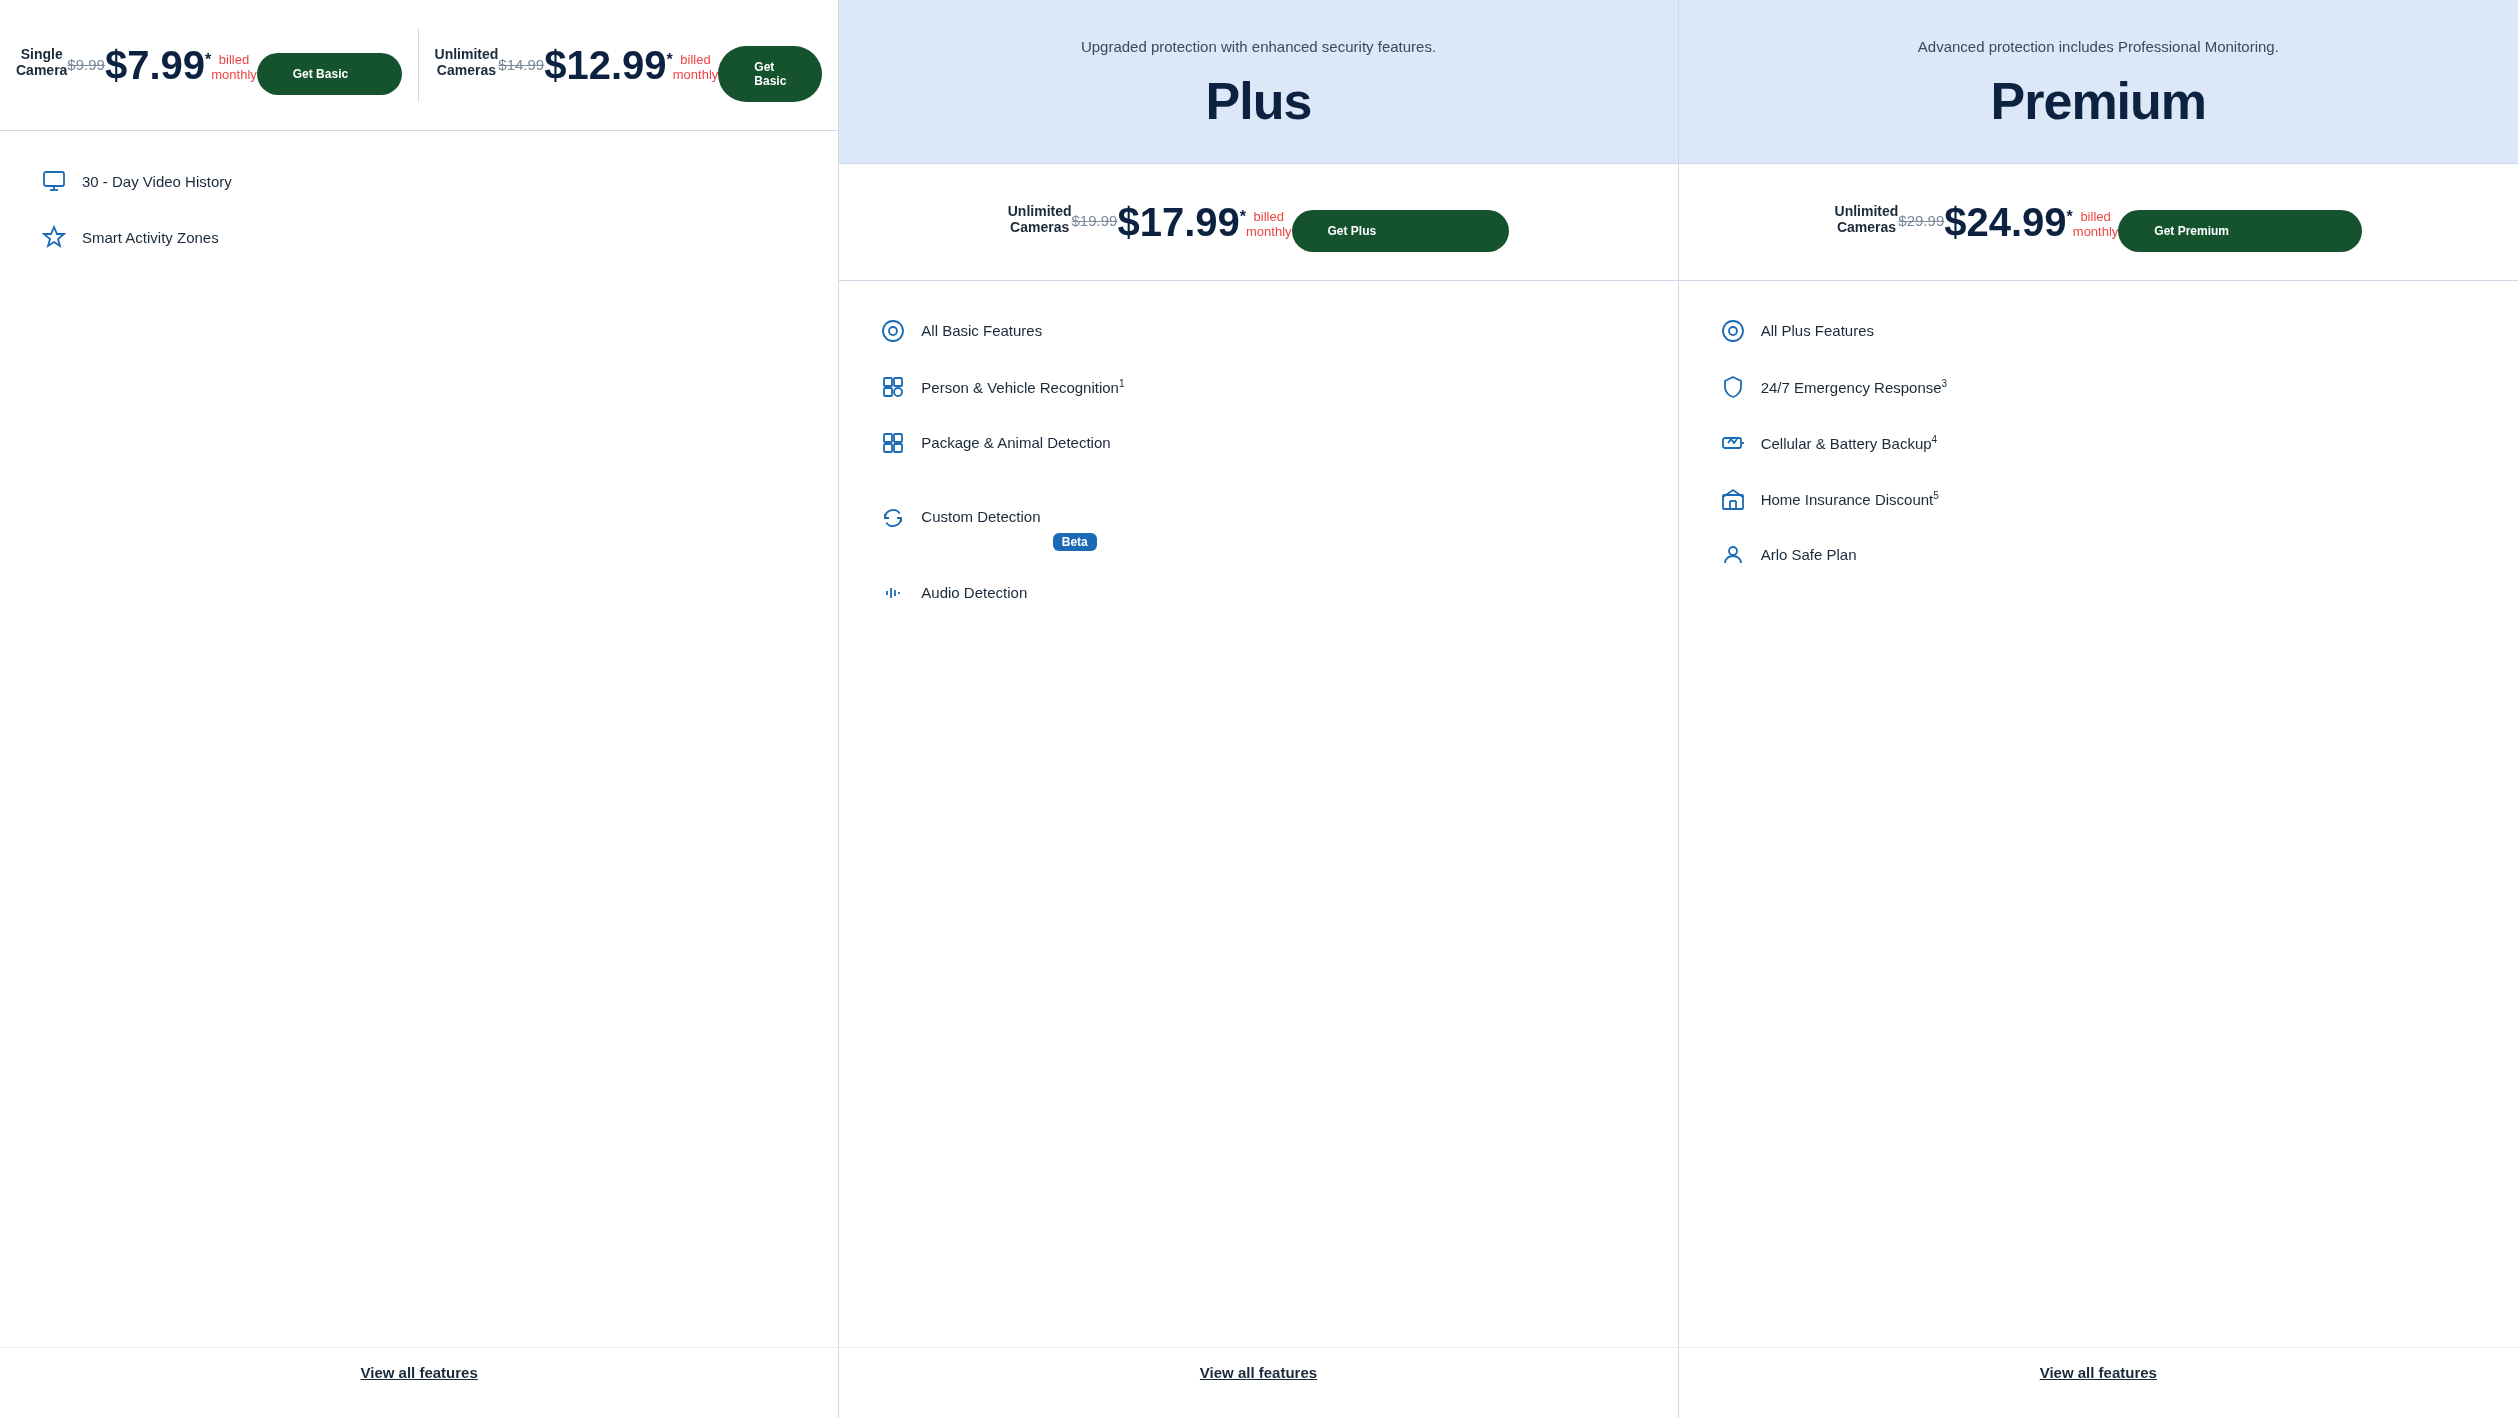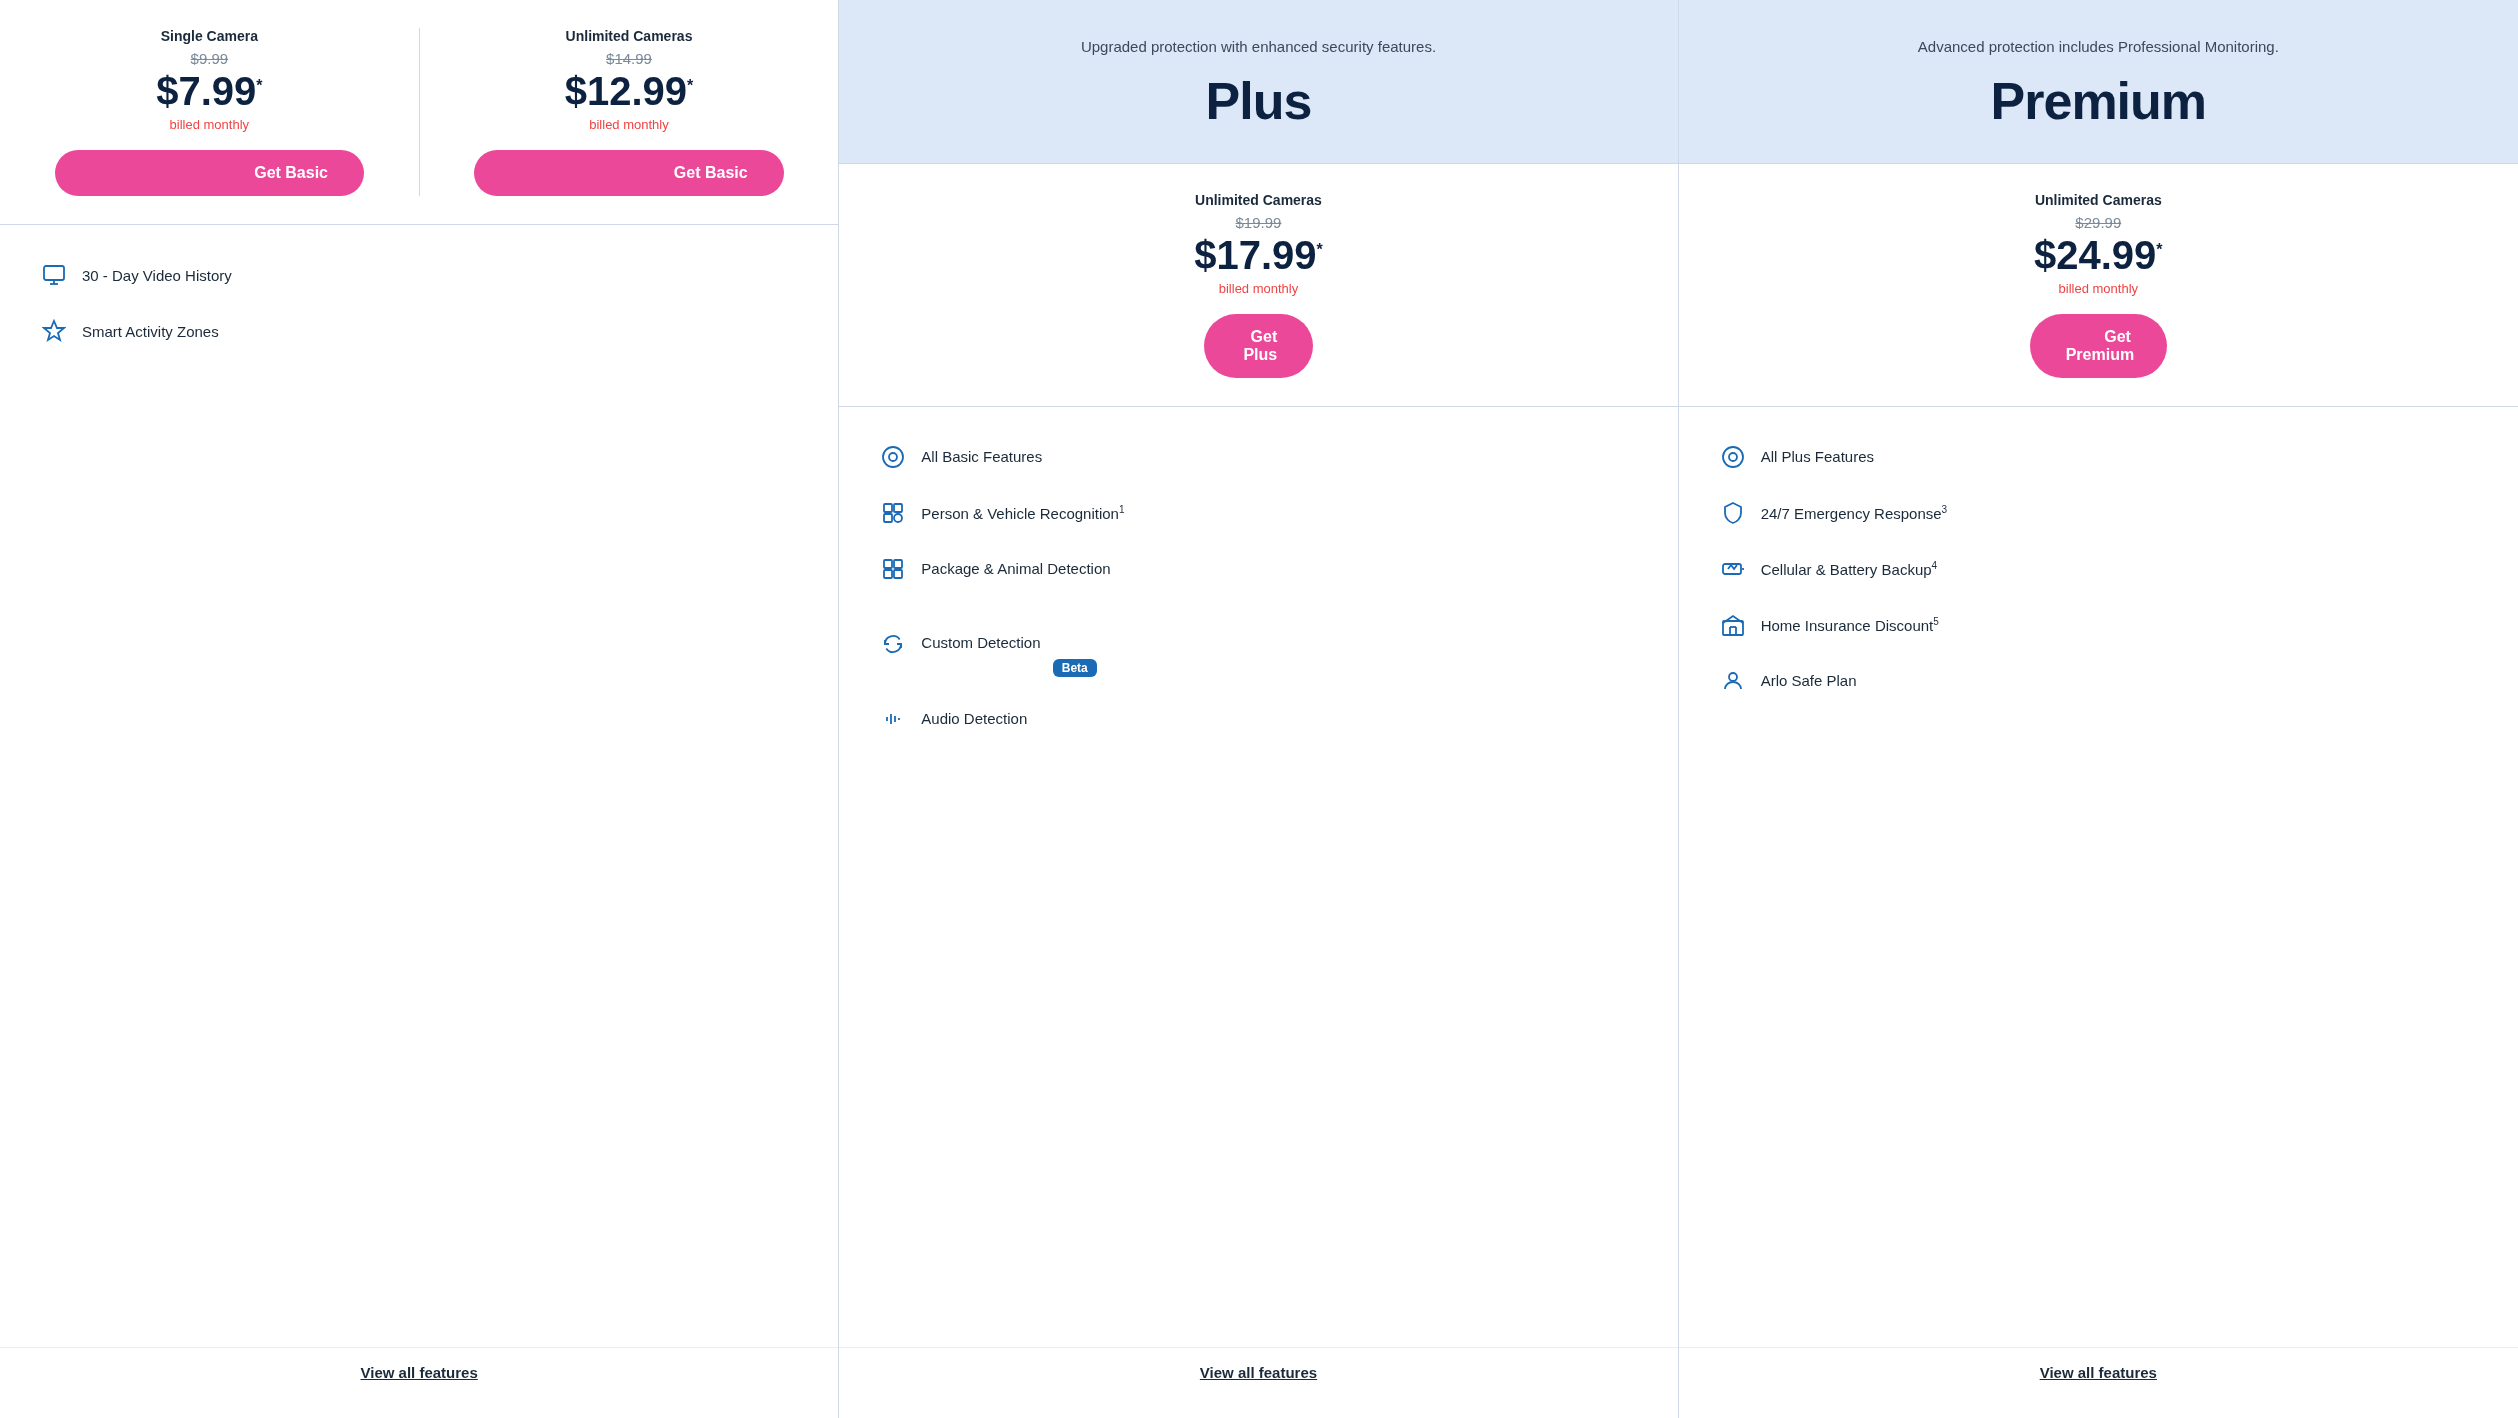--- a/index.html
+++ b/index.html
@@ -48,21 +48,21 @@
       border-bottom: 1px solid #d0d8e8;
       display: flex;
       justify-content: center;
       gap: 0;
     }
     .price-option {
       flex: 1;
       text-align: center;
       padding: 0 16px;
       display: flex;
-      flex-direction: column;
+      flex-direction: row;
       align-items: center;
     }
     .price-option + .price-option {
       border-left: 1px solid #d0d8e8;
     }
     .price-option-label {
       font-size: 14px;
       font-weight: 600;
       color: #1a2a3a;
       margin-bottom: 6px;
@@ -84,31 +84,31 @@
       font-weight: 600;
       vertical-align: super;
     }
     .price-billed {
       font-size: 13px;
       color: #ef4444;
       margin-top: 4px;
     }
     .btn-get {
       display: inline-block;
-      background: #ec4899;
+      background: #14532d;
       color: #fff;
       border: none;
       border-radius: 50px;
       padding: 14px 36px;
-      font-size: 16px;
+      font-size: 12px;
       font-weight: 700;
       cursor: pointer;
       margin-top: 18px;
       width: 80%;
-      text-align: right;
+      text-align: left;
     }
 
     
     .plan-pricing.single {
       flex-direction: column;
       align-items: center;
       gap: 0;
     }
 
     

